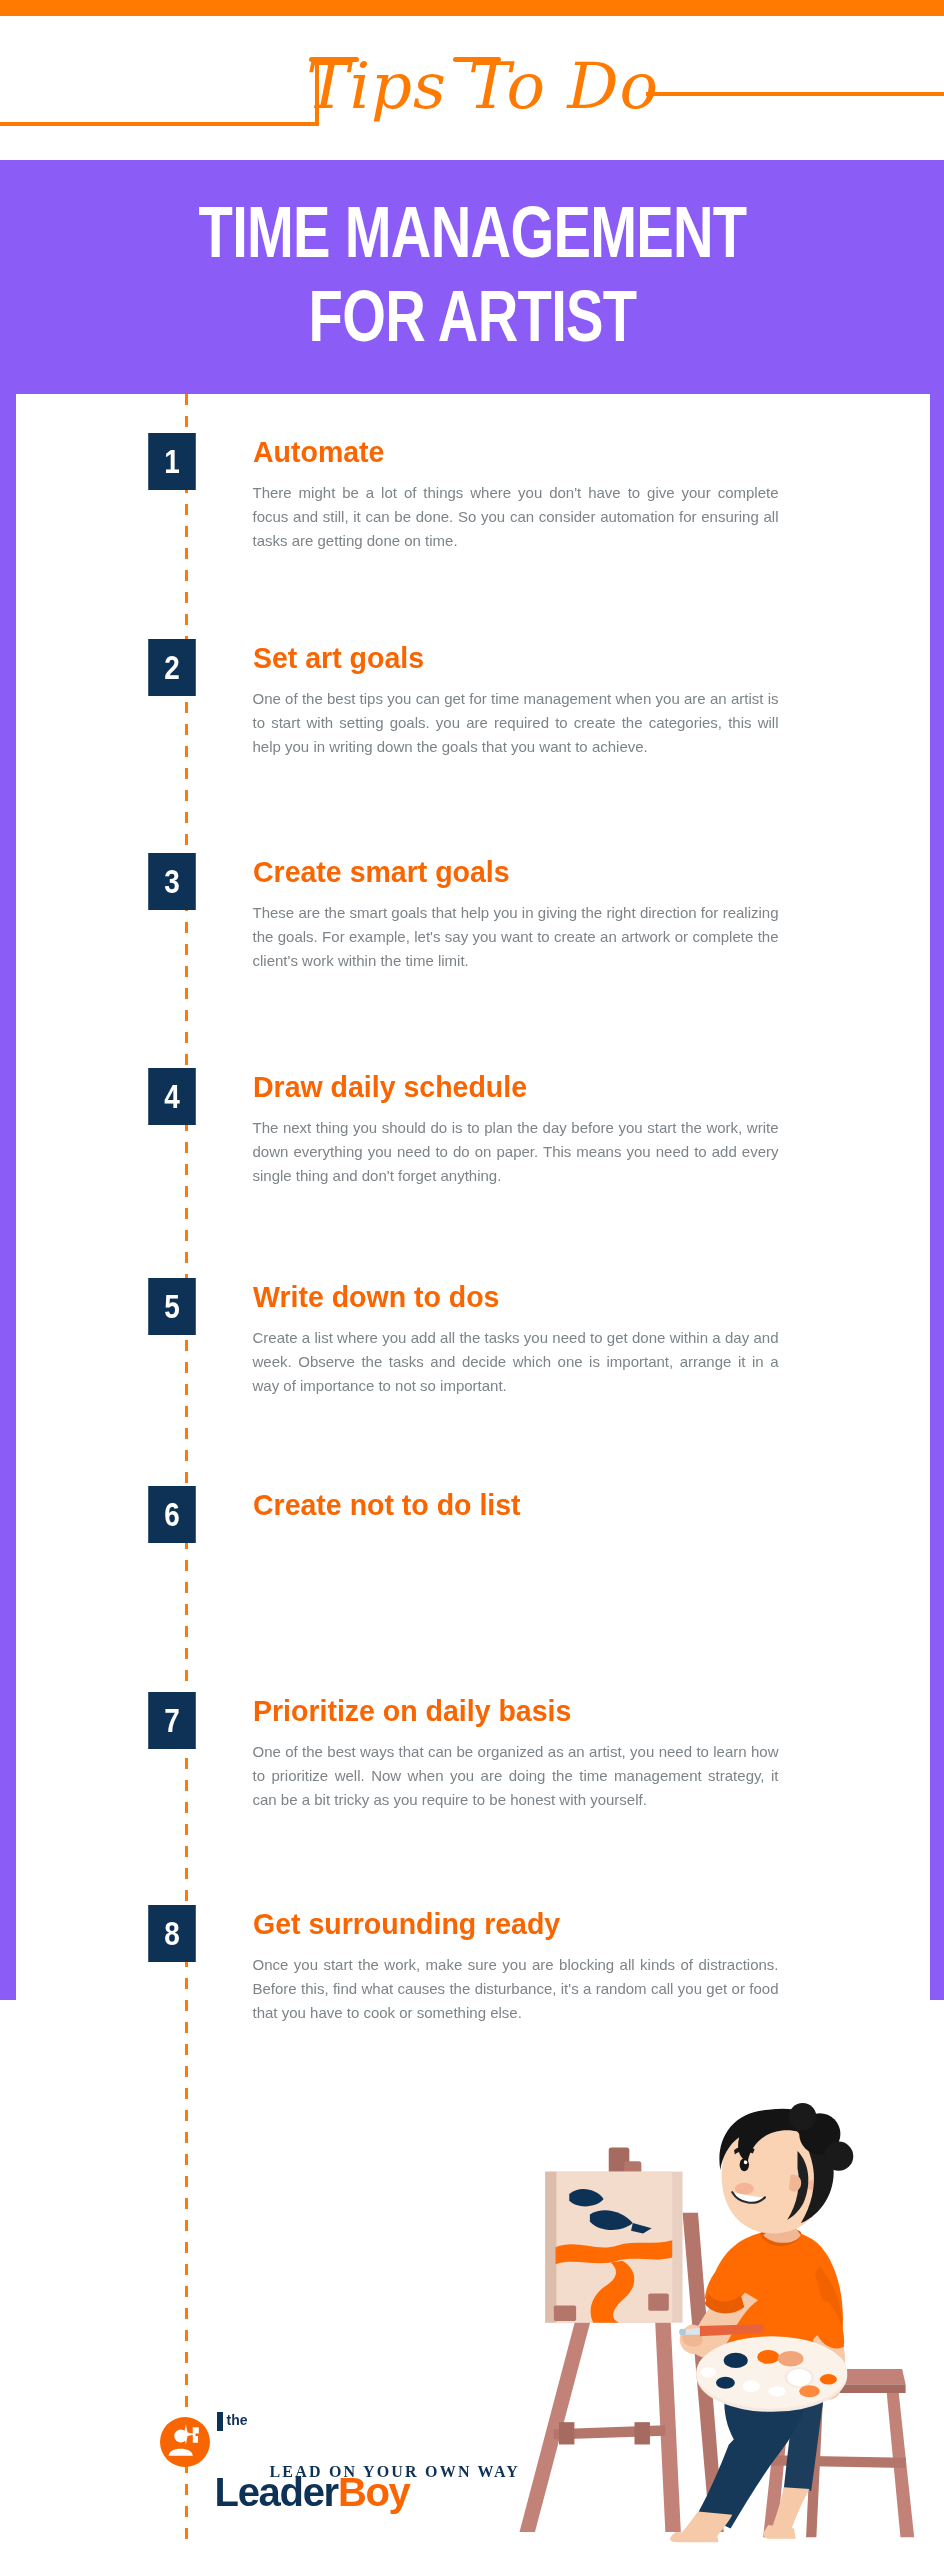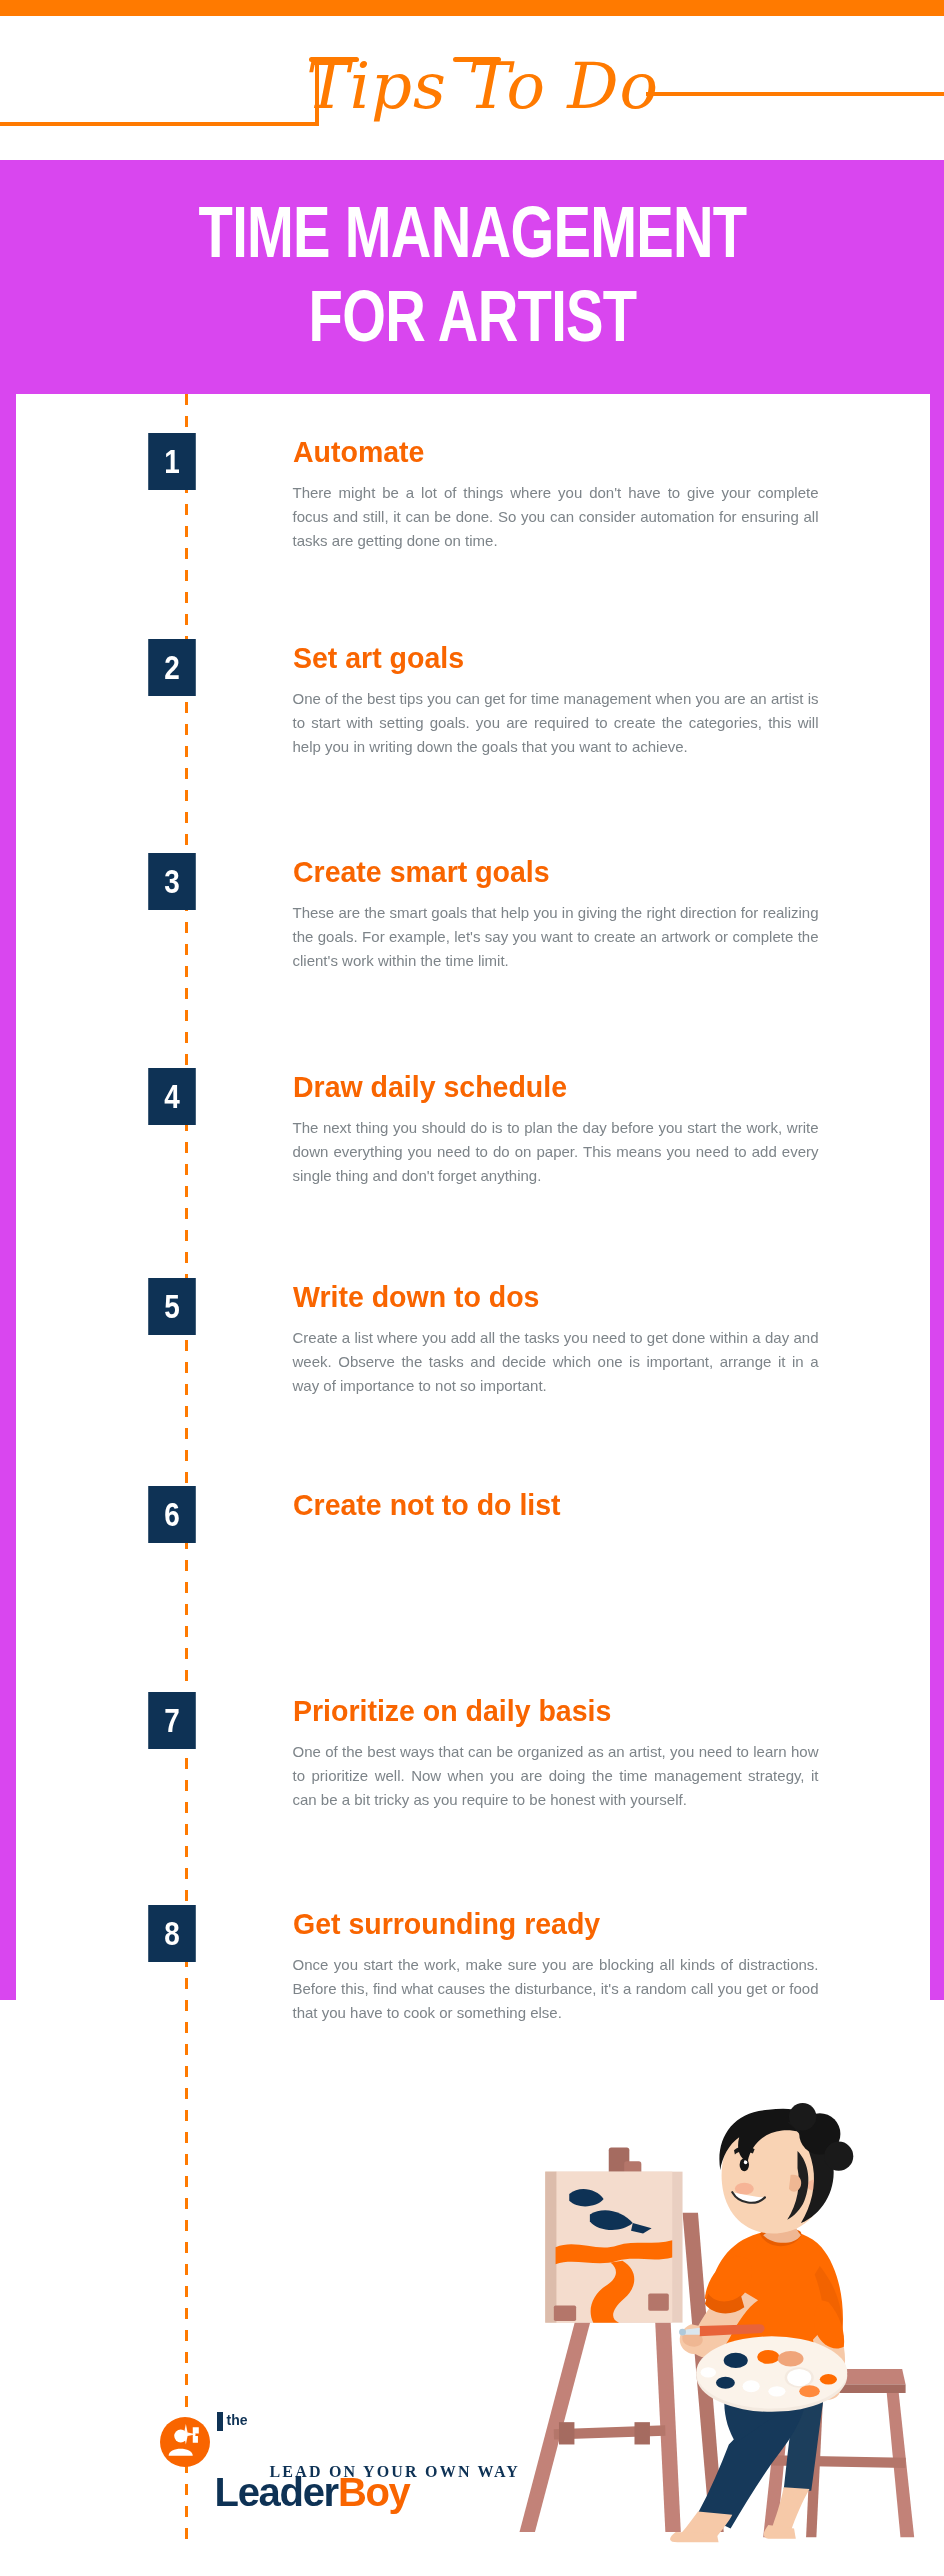--- a/index.html
+++ b/index.html
@@ -73,21 +73,21 @@
   .script-dash-b {
     position:absolute; left:453px; top:41px;
     width:48px; height:5.2px; background:#FF7A00;
     border-radius:2.6px;
   }
 
   
   .navy-frame {
     position:absolute; left:0; top:160px;
     width:945px; height:1840px;
-    background:#d946ef;
+    background:#8b5cf6;
   }
   .navy-title {
     position:absolute; left:0; top:0;
     width:945px; height:234px;
   }
   .title-line {
     position:absolute;
     left:0; width:945px;
     text-align:center;
     color:#ffffff;
@@ -138,21 +138,20 @@
     font-size:34px;
     line-height:57px;
     text-align:center;
     transform:scaleX(0.82);
     transform-origin:center;
   }
   .tip-body {
     position:absolute;
     left:237px; top:0;
     width:526px;
-    margin-left:40px;
   }
   .tip-title {
     color:#F96500;
     font-family:"Liberation Sans Narrow","Liberation Sans", sans-serif;
     font-weight:bold;
     font-size:30px;
     line-height:38px;
     letter-spacing:0px;
     margin-bottom:10.3px;
     transform:scaleX(0.95);

